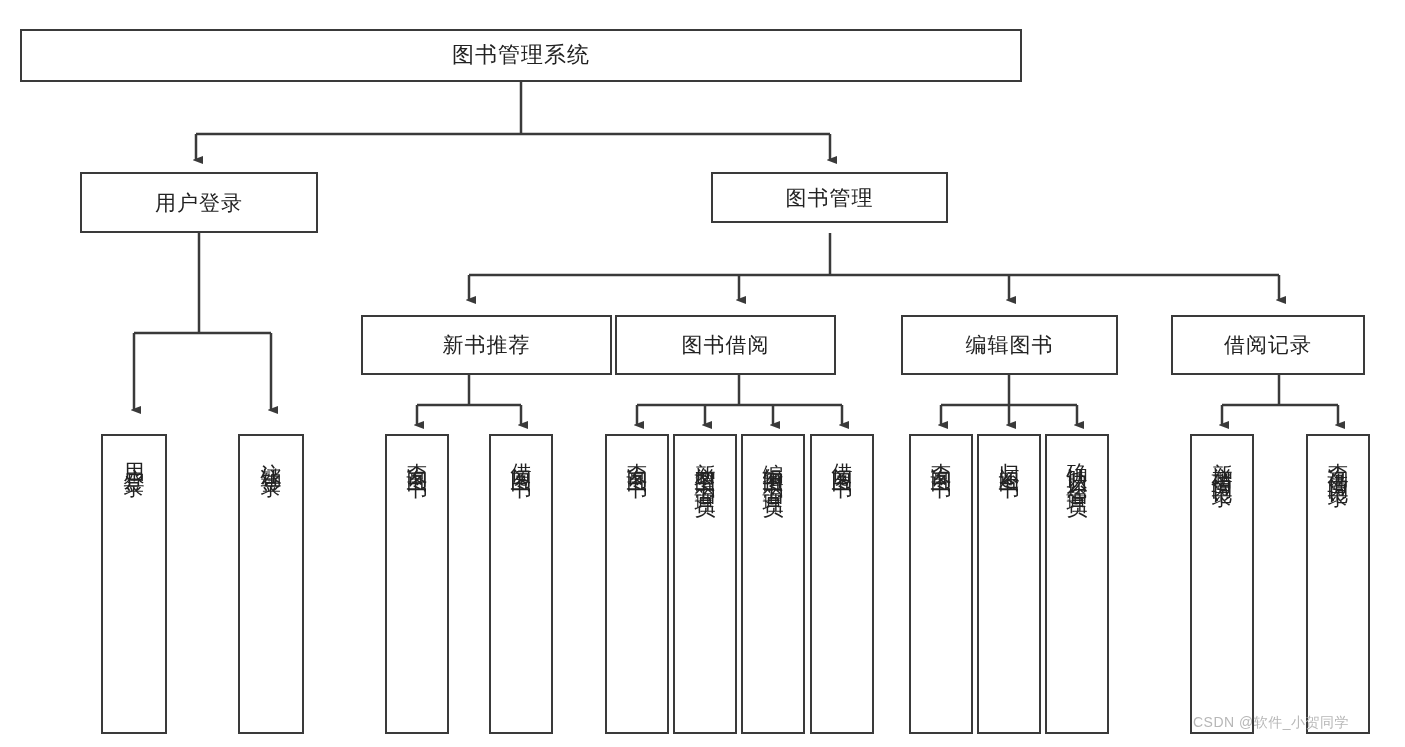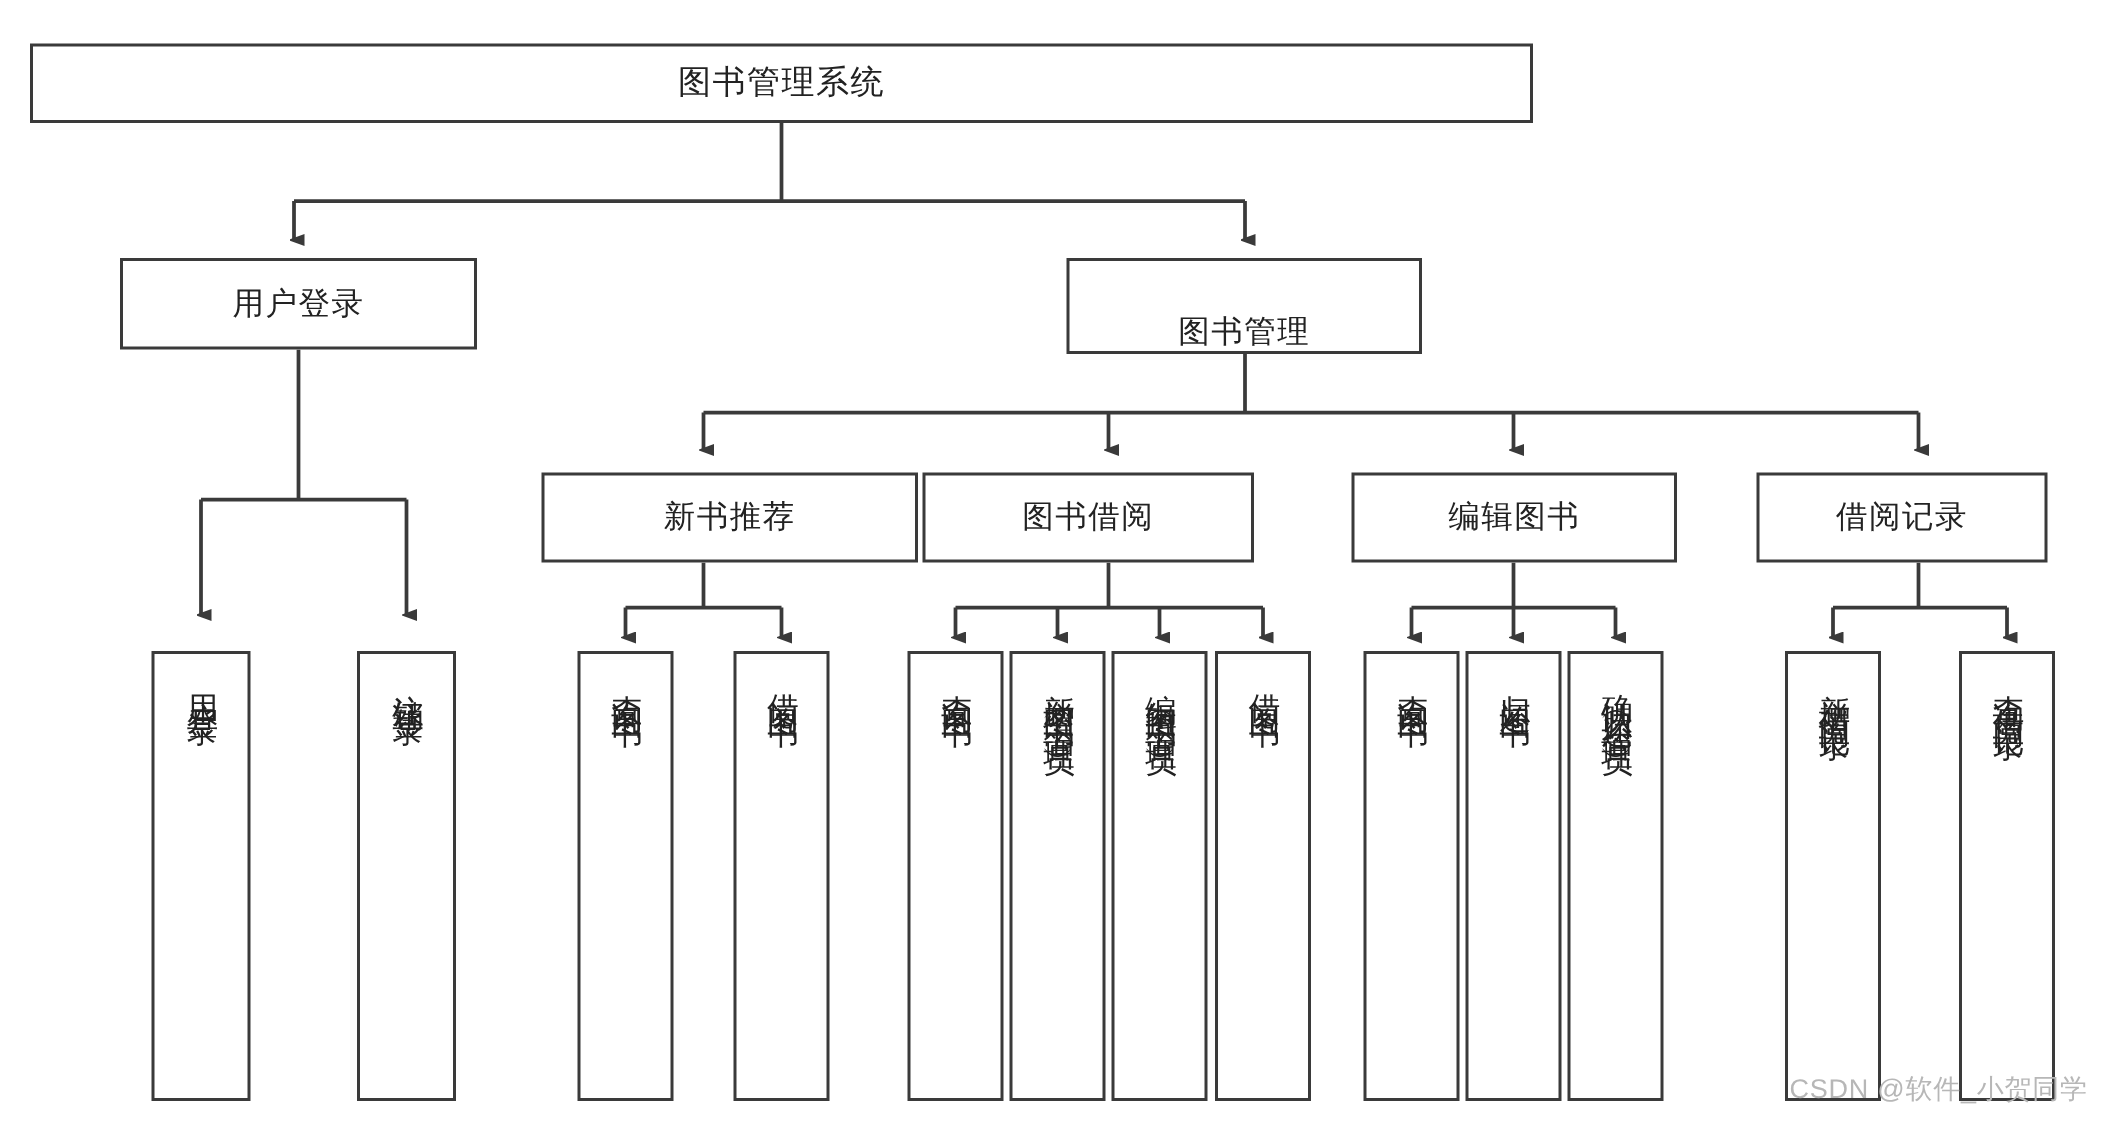--- a/index.html
+++ b/index.html
@@ -49,21 +49,21 @@
   .vtext{
     writing-mode:vertical-rl;
     text-orientation:upright;
     letter-spacing:5px;
     line-height:1.05;
     white-space:nowrap;
     display:block;
   }
   .watermark{
     position:absolute;
-    font-size:18px;
+    font-size:14px;
     color:#b7b7b7;
     white-space:nowrap;
     z-index:5;
     letter-spacing:0.5px;
   }
 </style>
 </head>
 <body>
 
 <div id="canvas">
@@ -118,21 +118,21 @@
     </g>
   </svg>
 
   <div class="node h root" style="left:20px; top:13px; width:1002px; height:53px;margin-top:16px;">
     <span>图书管理系统</span>
   </div>
 
   <div class="node h" style="left:80px; top:172px; width:238px; height:61px;">
     <span>用户登录</span>
   </div>
-  <div class="node h" style="left:711px; top:172px; width:237px; height:64px;align-items:flex-end;">
+  <div class="node h" style="left:711px; top:172px; width:237px; height:51px;">
     <span>图书管理</span>
   </div>
 
   <div class="node h" style="left:361px; top:315px; width:251px; height:60px;">
     <span>新书推荐</span>
   </div>
   <div class="node h" style="left:595px; top:315px; width:221px; height:60px;margin-left:20px;">
     <span>图书借阅</span>
   </div>
   <div class="node h" style="left:901px; top:315px; width:217px; height:60px;">

